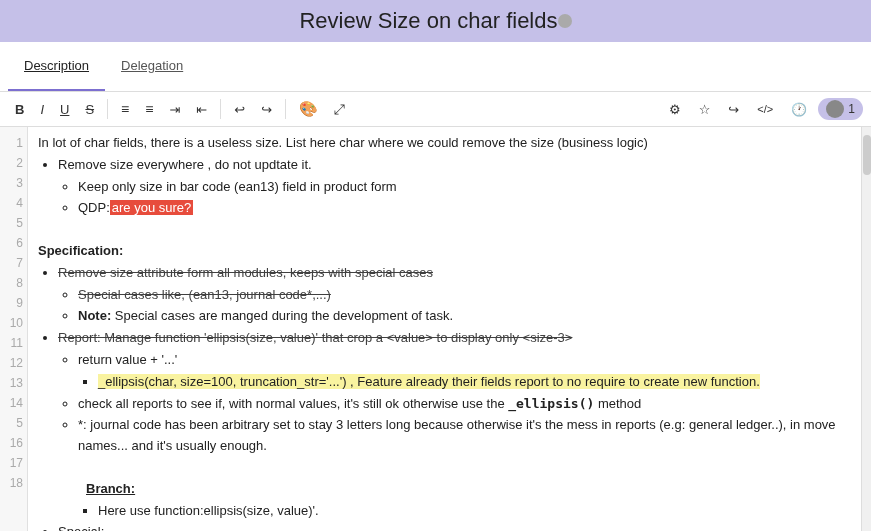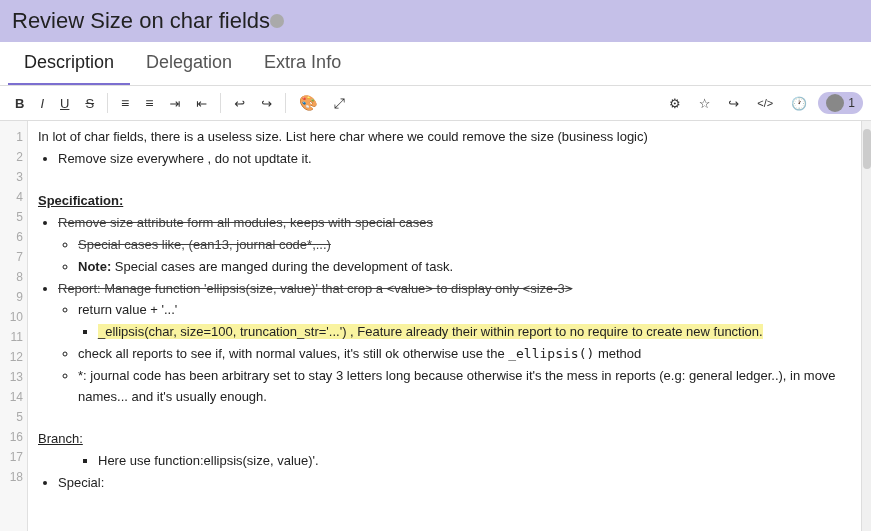--- a/index.html
+++ b/index.html
@@ -6,41 +6,42 @@
     body { font-family: Arial, sans-serif; font-size: 13px; background: #f0f0f0; width: 871px; height: 531px; overflow: hidden; }
 
     .title-bar {
       background: #c5c0e8;
       padding: 8px 12px;
       font-size: 22px;
       font-weight: normal;
       color: #222;
       display: flex;
       align-items: center;
-      justify-content: flex-start;
+      justify-content: center;
     }
     .title-bar-right {
       width: 14px; height: 14px;
       background: #aaa;
       border-radius: 50%;
     }
 
     .tabs-bar {
       background: #fff;
       border-bottom: 1px solid #ddd;
       display: flex;
       align-items: center;
       padding: 0 8px;
     }
     .tab {
-      padding: 10px 16px;
+      padding: 16px 16px;
       cursor: pointer;
-      font-size: 18px;
+      font-size: 13px;
       color: #555;
       border-bottom: 2px solid transparent;
+      text-decoration: underline;
     }
     .tab.active {
       color: #222;
       border-bottom: 2px solid #7c6fd0;
       font-weight: 500;
     }
 
     .toolbar {
       background: #fff;
       border-bottom: 1px solid #ddd;
@@ -127,44 +128,41 @@
     }
 
     .editor-content ul { margin-left: 20px; list-style: disc; }
     .editor-content ul ul { list-style: circle; }
     .editor-content ul ul ul { list-style: square; }
     li { margin: 1px 0; }
 
     .strikethrough { text-decoration: line-through; color: #404040; }
     .highlight-red { background: #e74c3c; color: #fff; padding: 0 2px; }
     .highlight-yellow { background: #f9f3a0; }
-    .code-inline { font-family: monospace; font-weight: normal; }
+    .code-inline { font-family: monospace; font-weight: bold; }
     .italic-text { }
     .note-bold { font-weight: bold; }
 
-    .spec-header { font-weight: bold; text-decoration: underline; }
-    .branch-header { font-weight: normal; text-decoration: underline; }
+    .spec-header { font-weight: bold; }
+    .branch-header { font-weight: bold; text-decoration: underline; margin-left: 48px; }
   </style>
 </head>
 <body>
 
 <div class="title-bar">
   <span>Review Size on char fields</span>
   <span class="title-bar-right"></span>
 </div>
 
 <div class="tabs-bar">
   <div class="tab active">
     <span>Description</span>
   </div>
   <div class="tab">
     <span>Delegation</span>
-  </div>
-  <div class="tab">
-    <span>Extra Info</span>
   </div>
 </div>
 
 <div class="toolbar">
   <button class="toolbar-btn">
       <strong>B</strong>
     </button>
   <button class="toolbar-btn">
       <em style="font-style:italic">I</em>
     </button>
@@ -218,41 +216,47 @@
     <span class="line-num">5</span>
     <span class="line-num">16</span>
     <span class="line-num">17</span>
     <span class="line-num">18</span>
   </div>
 
   <div class="editor-content">
     <p>In lot of char fields, there is a useless size. List here char where we could remove the size (business logic)</p>
     <ul>
       <li>Remove size everywhere , do not updtate it.</li>
+      <ul>
+        <li>Keep only size in bar code (ean13) field in product form</li>
+        <li>
+          <span>QDP:</span><span class="highlight-red">are you sure?</span>
+        </li>
+      </ul>
     </ul>
     <p>&nbsp;</p>
     <p><span class="spec-header">Specification:</span></p>
     <ul>
       <li><span class="strikethrough">Remove size attribute form all modules, keeps with special cases</span></li>
       <ul>
         <li><span class="strikethrough">Special cases like, (ean13, journal code*,...)</span></li>
         <li>
           <span class="note-bold">Note:</span><span> Special cases are manged during the development of task.</span>
         </li>
       </ul>
       <li>
         <span class="strikethrough">Report: Manage function 'ellipsis(size, value)' that crop a &lt;value&gt; to display only &lt;size-3&gt;</span>
       </li>
       <ul>
         <li>
           <span>return value + '...'</span>
         </li>
         <ul>
           <li>
-            <span class="highlight-yellow">_ellipsis(char, size=100, truncation_str='...') , Feature already their within report to no require to create new function.</span>
+            <span class="highlight-yellow">_ellipsis(char, size=100, truncation_str='...') , Feature already their fields report to no require to create new function.</span>
           </li>
         </ul>
         <li>
           <span>check all reports to see if, with normal values, it's still ok otherwise use the </span><span class="code-inline">_ellipsis()</span><span> method</span>
         </li>
         <li>
           <span>*: journal code has been arbitrary set to stay 3 letters long because otherwise it's the mess in reports (e.g: general ledger..), in move names... and it's usually enough.</span>
         </li>
       </ul>
     </ul>

